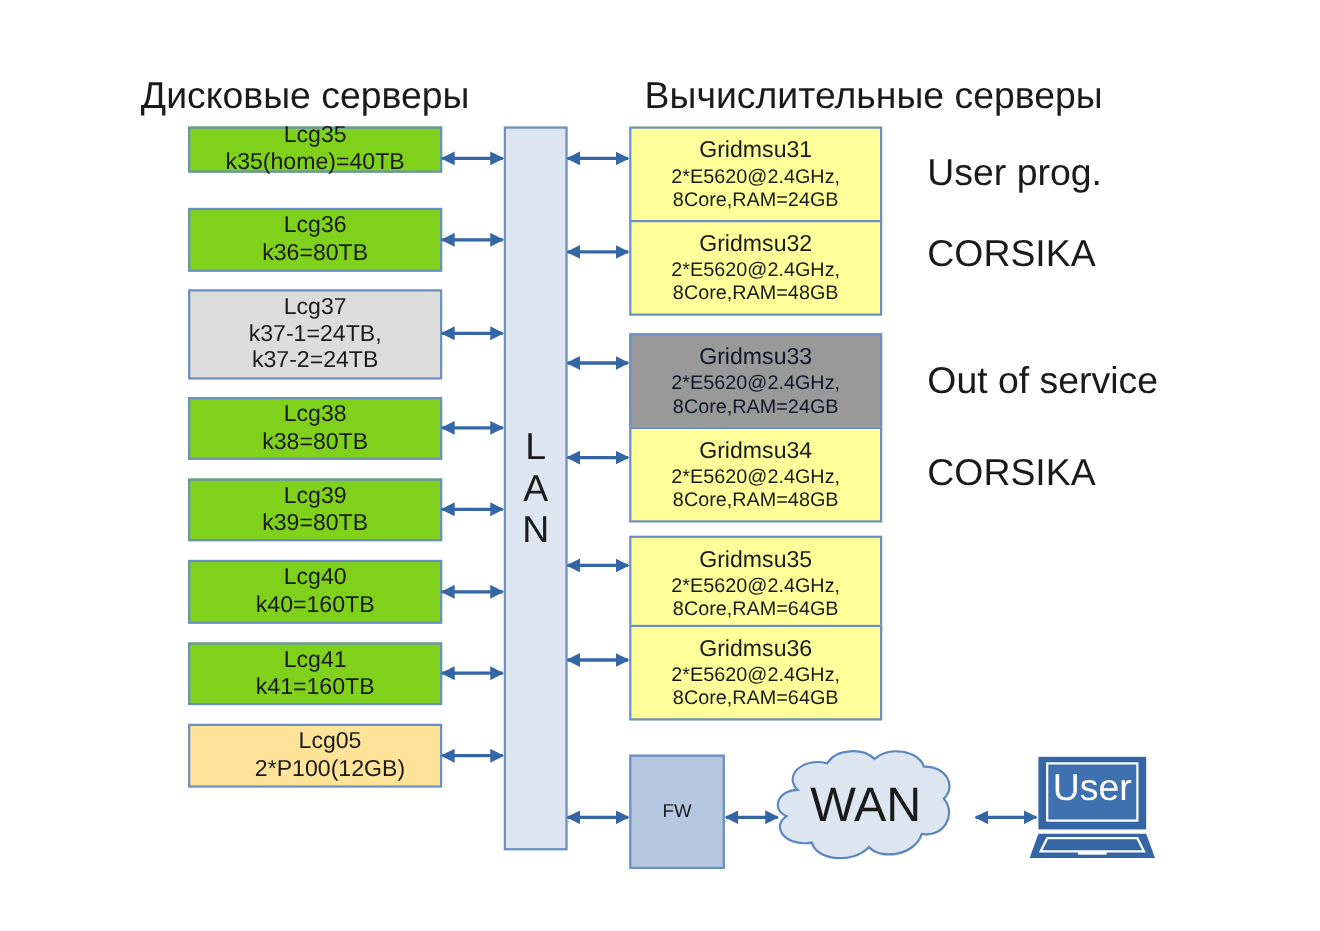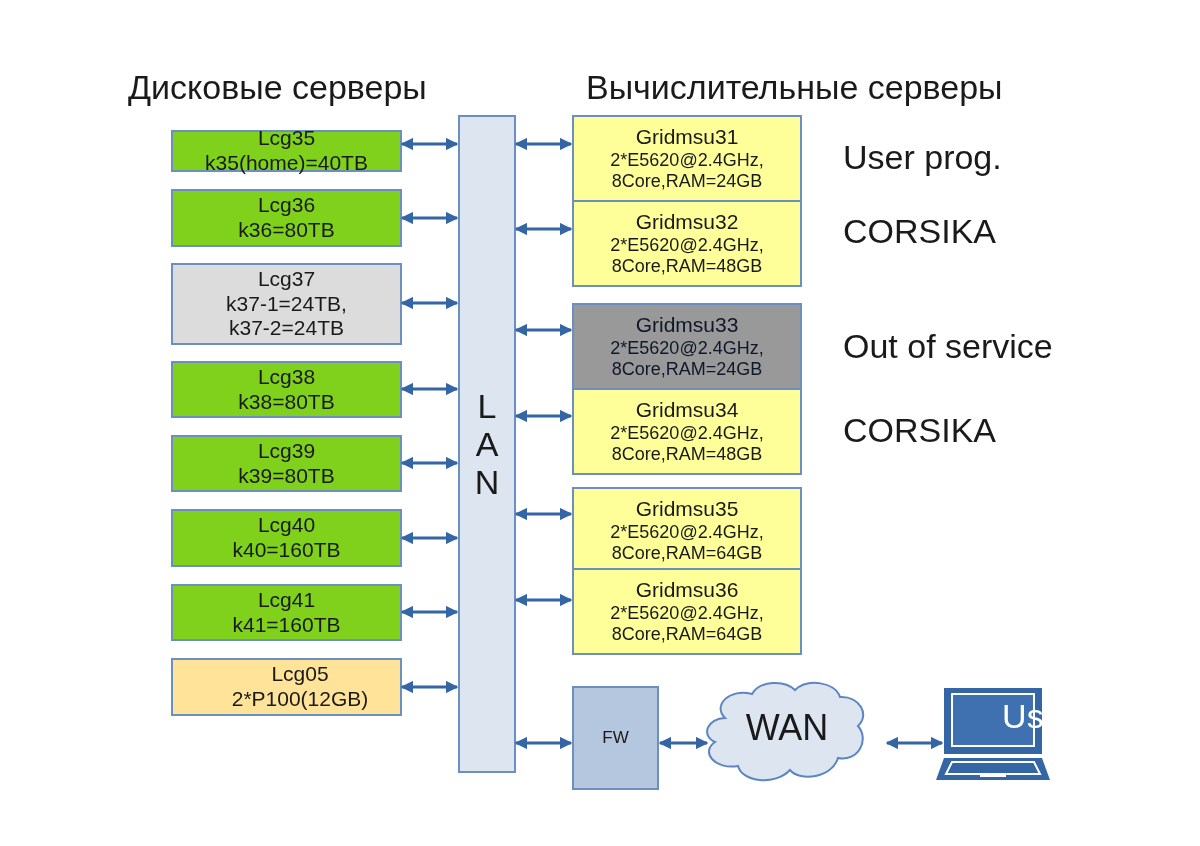--- a/index.html
+++ b/index.html
@@ -20,31 +20,31 @@
     #lan { position: absolute; left: 458px; top: 115px; width: 58px; height: 658px;
            box-sizing: border-box; border: 2px solid #6b8fc0; background: #dde5f0;
            display: flex; align-items: center; justify-content: center; }
     #lan-text { font-size: 34px; line-height: 1.12; text-align: center; width: 30px;
                 word-break: break-all; }
     #fw { position: absolute; left: 572px; top: 686px; width: 87px; height: 104px;
           box-sizing: border-box; border: 2px solid #6b8fc0; background: #b4c7de;
           display: flex; align-items: center; justify-content: center; font-size: 17px; }
     svg.overlay { position: absolute; left: 0; top: 0; }
     #wan-text { position: absolute; left: 707px; top: 707px; width: 160px; text-align: center;
-                font-size: 36px; }
+                font-size: 44px; }
     #user-text { position: absolute; left: 952px; top: 697px; width: 82px; text-align: center;
-                 font-size: 34px; color: #ffffff; padding-left: 45px; }
+                 font-size: 34px; color: #ffffff; }
   </style>
 </head>
 <body>
 
 <div class="heading" style="left:128px; top:68px;">Дисковые серверы</div>
 <div class="heading" style="left:586px; top:68px;">Вычислительные серверы</div>
 
-<div class="box disk green" style="top: 115px; height: 42px; background: rgb(127, 209, 27); margin-top: 15px;">
+<div class="box disk green" style="top: 115px; height: 42px; background: rgb(127, 209, 27);">
   <div>Lcg35</div>
   <div>k35(home)=40TB</div>
 </div>
 <div class="box disk green" style="top: 189px; height: 58px; background: rgb(127, 209, 27); text-align: center;">
   <div>Lcg36</div>
   <div>k36=80TB</div>
 </div>
 <div class="box disk gray" style="top: 263px; height: 82px; background: rgb(220, 220, 220);">
   <div>Lcg37</div>
   <div>k37-1=24TB,</div>

